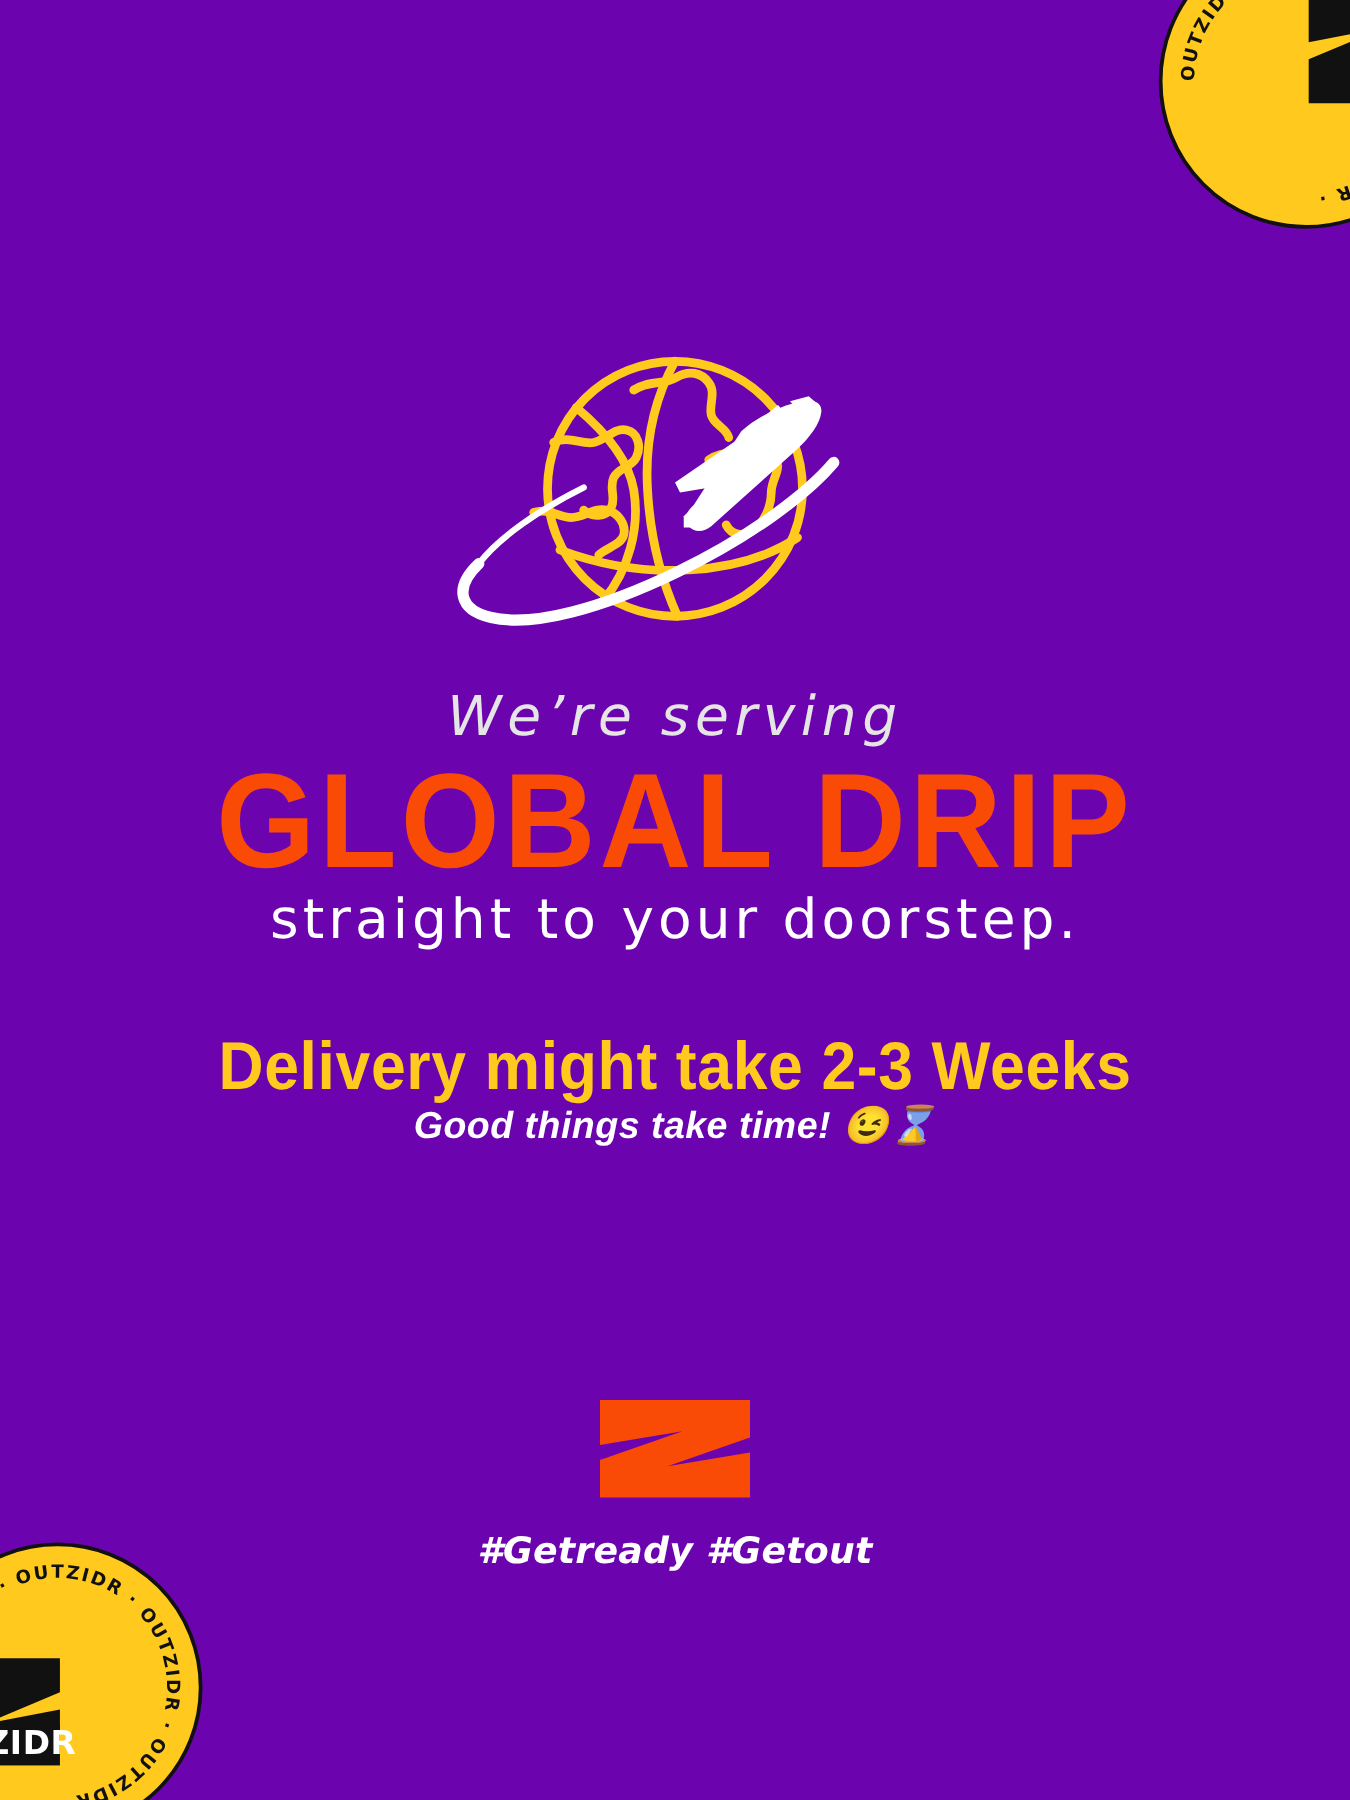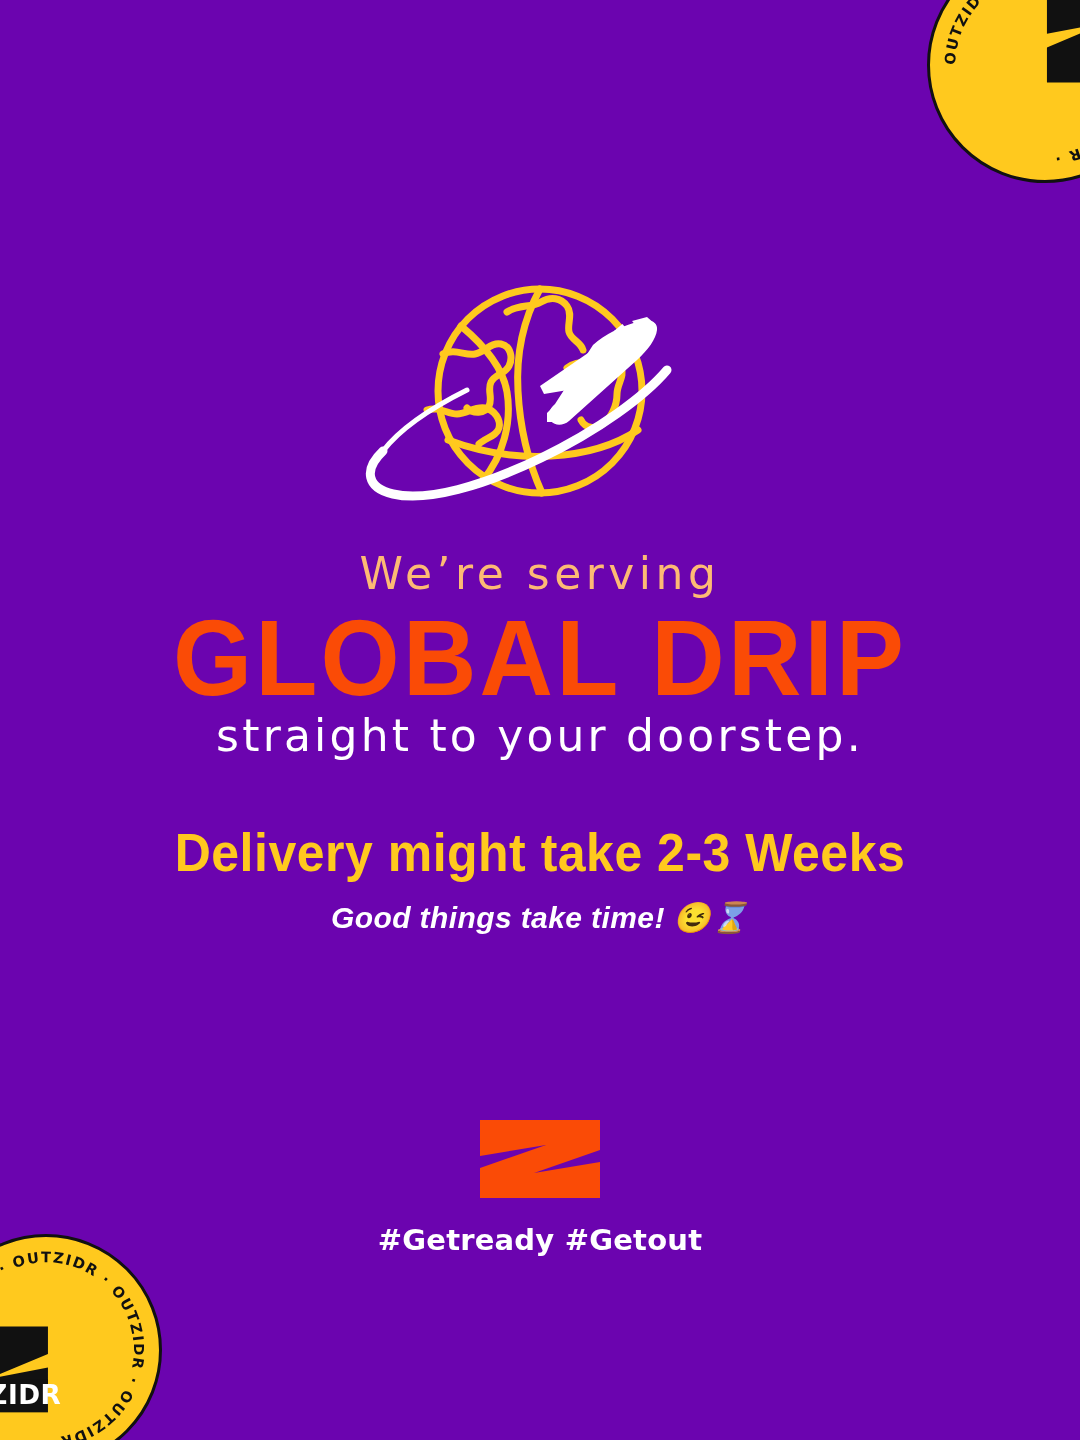--- a/index.html
+++ b/index.html
@@ -62,23 +62,24 @@
     position: absolute;
     left: 0;
     top: 548px;
     width: 1080px;
     text-align: center;
   }
   .line-serving {
     font-family: "DejaVu Sans", sans-serif;
     font-size: 44px;
     font-weight: 400;
-    color: #fdba74;
+    color: #e5e5e5;
     letter-spacing: 4.5px;
     line-height: 1.18;
+    font-style: italic;
   }
   .line-headline {
     font-family: "Liberation Sans Narrow", "Liberation Sans", sans-serif;
     font-size: 96px;
     font-weight: bold;
     color: #FA4B06;
     letter-spacing: 3px;
     line-height: 1.05;
     margin-top: 8px;
     transform: scaleX(1.06) scaleY(1.12);
@@ -102,30 +103,30 @@
     margin-top: 62px;
     transform: scaleY(1.08);
   }
   .line-goodthings {
     font-family: "Liberation Sans Narrow", "Liberation Sans", sans-serif;
     font-size: 30px;
     font-weight: bold;
     font-style: italic;
     color: #ffffff;
     letter-spacing: 0.4px;
-    margin-top: 18px;
   }
 
   
   .footer {
     position: absolute;
     left: 0;
     top: 1118px;
     width: 1080px;
     text-align: center;
+    font-style: italic;
   }
   .zmark {
     width: 124px;
     height: 82px;
     margin: 0 auto;
     display: block;
   }
   .hashtags {
     font-family: "DejaVu Sans", sans-serif;
     font-size: 29px;

